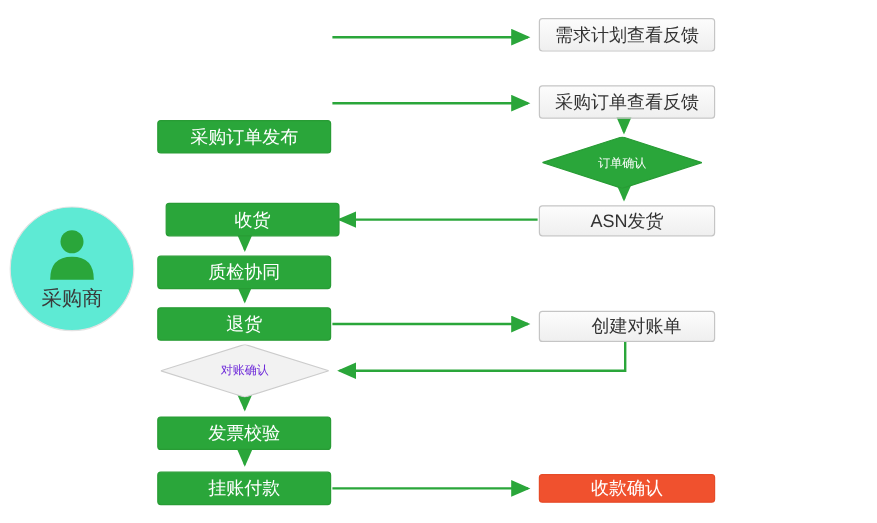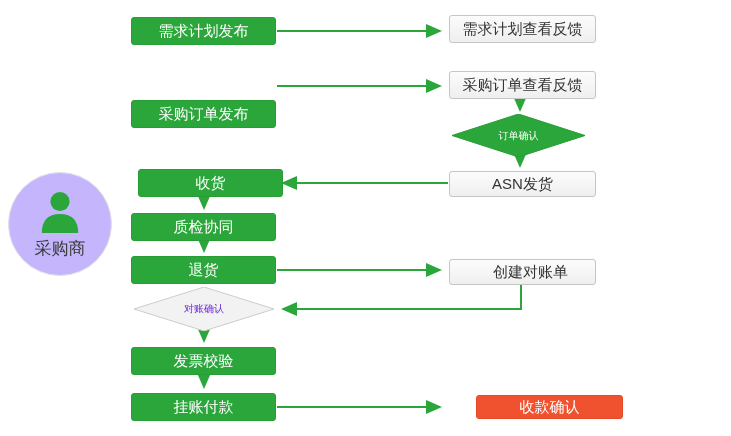--- a/index.html
+++ b/index.html
@@ -3,29 +3,29 @@
 <meta charset="utf-8">
 <style>
   html,body{margin:0;padding:0;background:#ffffff;}
   body{font-family:"Liberation Sans","DejaVu Sans",sans-serif;}
   #stage{position:relative;width:731px;height:436px;background:#ffffff;overflow:hidden;}
   .layer{position:absolute;left:0;top:0;width:731px;height:436px;}
   .node{position:absolute;display:flex;align-items:center;justify-content:center;
         box-sizing:border-box;font-size:15px;border-radius:3px;white-space:nowrap;}
   .node.green{background:#2AA63A;color:#ffffff;border:1px solid #289C35;}
   .node.gray{background:linear-gradient(#fcfcfc,#efefef);color:#333333;border:1px solid #c5c5c5;}
-  .node.red{background:#F0512E;color:#ffffff;border:1px solid #E64B28;margin-left:27px;}
+  .node.red{background:#F0512E;color:#ffffff;border:1px solid #E64B28;}
   .diamond{position:absolute;}
   .diamond svg{position:absolute;left:0;top:0;}
   .diamond .dlabel{position:absolute;left:0;top:0;width:100%;height:100%;
         display:flex;align-items:center;justify-content:center;font-size:10px;}
   .diamond.green .dlabel{color:#ffffff;}
   .diamond.gray .dlabel{color:#6d28d9;}
   .actor{position:absolute;width:104px;height:104px;border-radius:50%;
-        background:#c4b5fd;border:1px solid #e2e2e2;box-sizing:border-box;
+        background:#5eead4;border:1px solid #e2e2e2;box-sizing:border-box;
         display:flex;flex-direction:column;align-items:center;justify-content:center;}
   .actor .alabel{font-size:17px;color:#3a3a3a;margin-top:2px;}
   .actor .aicon{line-height:0;}
 </style>
 </head>
 <body>
 
 <div id="stage">
 
   <svg class="layer" width="731" height="436" viewBox="0 0 731 436">
@@ -43,21 +43,20 @@
       <line x1="204" y1="197" x2="204" y2="208" marker-end="url(#arr)"></line>
       <line x1="204" y1="241" x2="204" y2="251" marker-end="url(#arr)"></line>
       <line x1="277" y1="270" x2="440" y2="270" marker-end="url(#arr)"></line>
       <polyline points="521,285 521,309 283,309" marker-end="url(#arr)"></polyline>
       <line x1="204" y1="332" x2="204" y2="341" marker-end="url(#arr)"></line>
       <line x1="204" y1="375" x2="204" y2="387" marker-end="url(#arr)"></line>
       <line x1="277" y1="407" x2="440" y2="407" marker-end="url(#arr)"></line>
     </g>
   </svg>
 
-  <div class="node green" style="left:131px;top:17px;width:145px;height:28px;">需求计划发布</div>
 
   <div class="node green" style="left:131px;top:72px;width:145px;height:28px;margin-top:28px;">采购订单发布</div>
 
   <div class="node green" style="left:138px;top:169px;width:145px;height:28px;">收货</div>
 
   <div class="node green" style="left:131px;top:213px;width:145px;height:28px;">质检协同</div>
 
   <div class="node green" style="left:131px;top:256px;width:145px;height:28px;">退货</div>
 
   <div class="node green" style="left:131px;top:347px;width:145px;height:28px;">发票校验</div>

